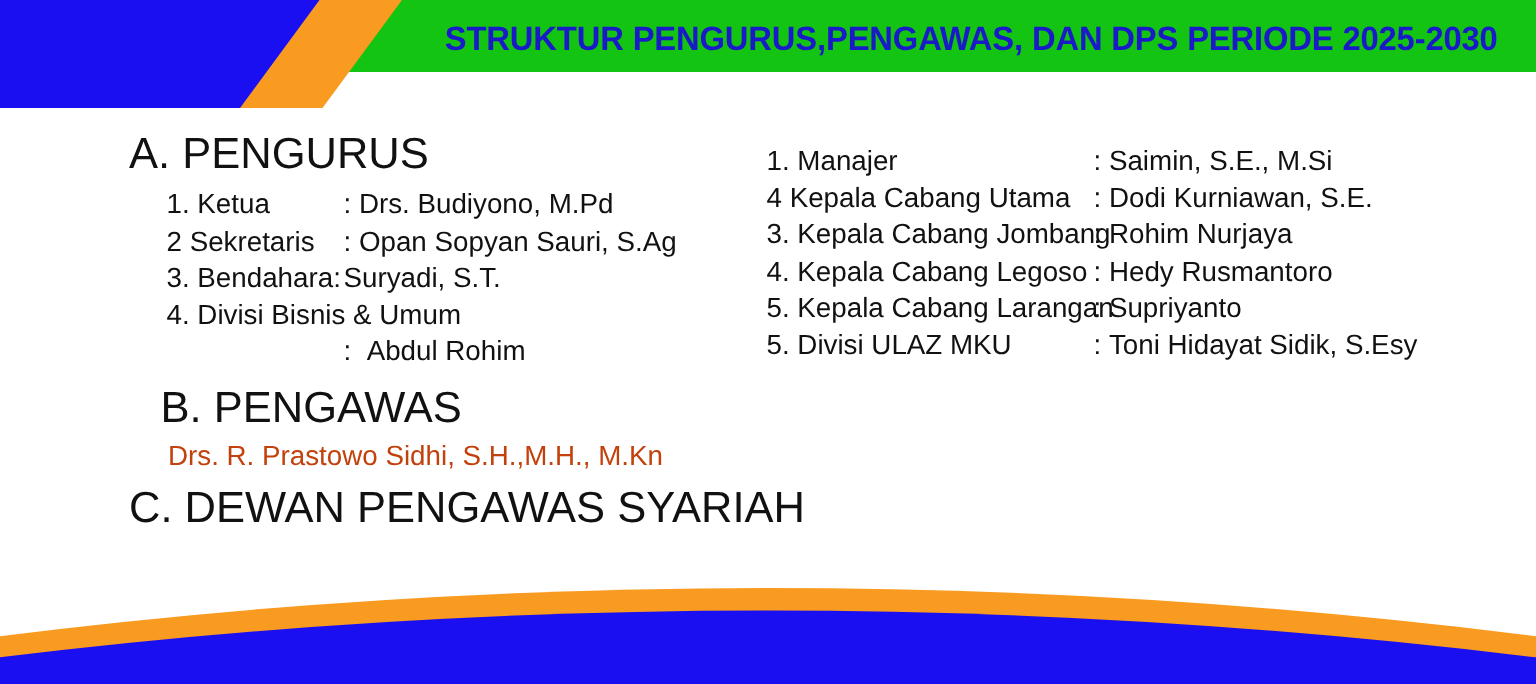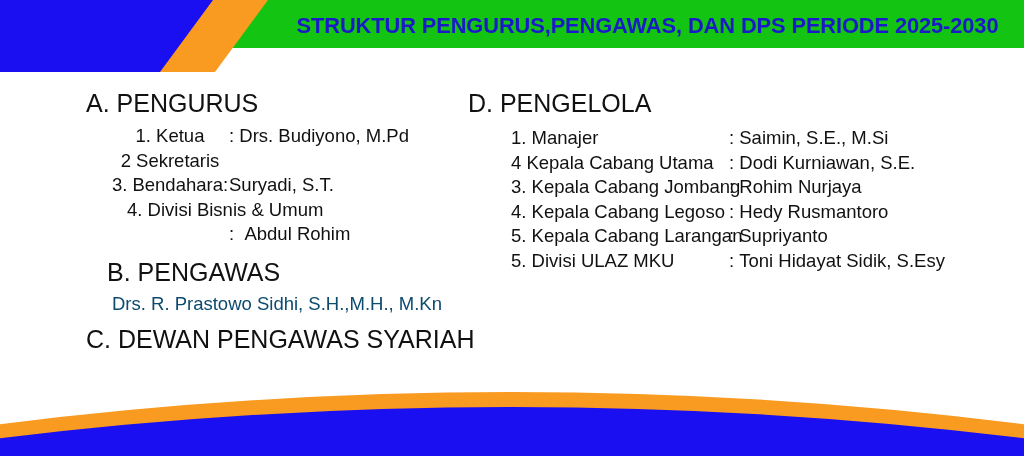--- a/index.html
+++ b/index.html
@@ -83,21 +83,21 @@
     width: 390px;
   }
   .col-right {
     position: absolute;
     left: 468px;
     top: 0;
     width: 520px;
   }
 
   .sec-head {
-    font-size: 25px;
+    font-size: 29px;
     line-height: 31px;
     color: #111111;
     white-space: nowrap;
     font-weight: normal;
     margin: 0;
   }
   .sec-head.indent {
     padding-left: 8px;
     margin-left: 13px;
   }
@@ -118,30 +118,29 @@
     display: inline-block;
   }
   .row .val {
     display: inline-block;
   }
 
   
   .left-list {
     padding-left: 25px;
     padding-top: 5px;
-    text-align: center;
   }
   .left-list .lbl { width: 118px; }
-  .left-list .row.wide .lbl { width: auto; margin-left: 16px; }
+  .left-list .row.wide .lbl { width: auto; }
   .left-list .row.contonly { padding-left: 118px; }
 
   .plain-name {
     font-size: 18.5px;
     line-height: 24.6px;
-    color: #0c4a6e;
+    color: #c2410c;
     white-space: nowrap;
     padding-left: 26px;
     padding-top: 4px;
   }
 
   .gap-b { height: 10px; }
   .gap-c { height: 7px; }
 
   
   .right-list {
@@ -173,20 +172,21 @@
 
       <div class="sec-head">A. PENGURUS</div>
 
       <ul class="row-list left-list">
         <li class="row">
           <span class="lbl">1. Ketua</span>
           <span class="val"><span>:</span>&nbsp;<span>Drs. Budiyono, M.Pd</span></span>
         </li>
         <li class="row">
           <span class="lbl">2 Sekretaris</span>
+          <span class="val"><span>:</span>&nbsp;<span>Opan Sopyan Sauri, S.Ag</span></span>
         </li>
         <li class="row">
           <span class="lbl">3. Bendahara:</span>
           <span class="val">Suryadi, S.T.</span>
         </li>
         <li class="row wide">
           <span class="lbl">4. Divisi Bisnis &amp; Umum</span>
         </li>
         <li class="row contonly">
           <span class="val"><span>:</span>&nbsp;&nbsp;<span>Abdul Rohim</span></span>
@@ -198,21 +198,20 @@
       <div class="sec-head indent">B. PENGAWAS</div>
       <div class="plain-name">Drs. R. Prastowo Sidhi, S.H.,M.H., M.Kn</div>
 
       <div class="gap-c"></div>
 
       <div class="sec-head">C. DEWAN PENGAWAS SYARIAH</div>
     </div>
 
     <div class="col-right">
 
-      <div class="sec-head">D. PENGELOLA</div>
 
       <ul class="row-list right-list">
         <li class="row">
           <span class="lbl">1. Manajer</span>
           <span class="val"><span>:</span>&nbsp;<span>Saimin, S.E., M.Si</span></span>
         </li>
         <li class="row">
           <span class="lbl">4  Kepala Cabang Utama</span>
           <span class="val"><span>:</span>&nbsp;<span>Dodi Kurniawan, S.E.</span></span>
         </li>

